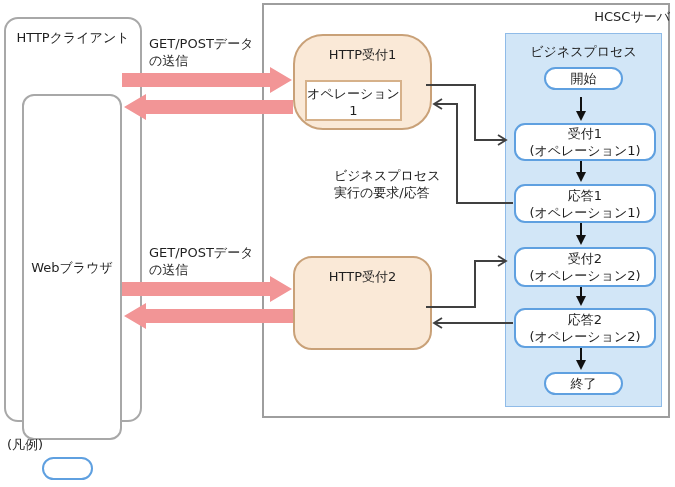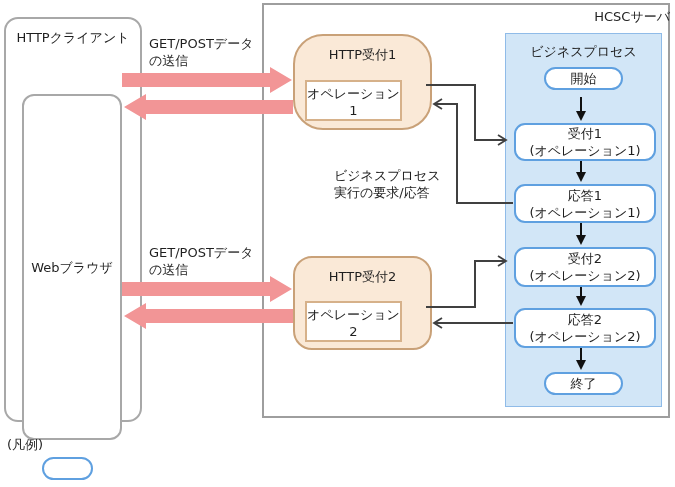--- a/index.html
+++ b/index.html
@@ -69,23 +69,20 @@
 
   <div class="abs tan-box tan1">
     <div class="tan-title">HTTP受付1</div>
     <div class="op-box op1 center">
       <span>オペレーション1</span>
     </div>
   </div>
 
   <div class="abs tan-box tan2">
     <div class="tan-title">HTTP受付2</div>
-    <div class="op-box op2 center">
-      <span>オペレーション2</span>
-    </div>
   </div>
 
   <div class="abs bp-panel">
     <div class="bp-title">ビジネスプロセス</div>
     <div class="activity pill a-start center">
       <span class="pre">開始</span>
     </div>
     <div class="activity step a-rec1 center">
       <span class="pre">受付1
 (オペレーション1)</span>

